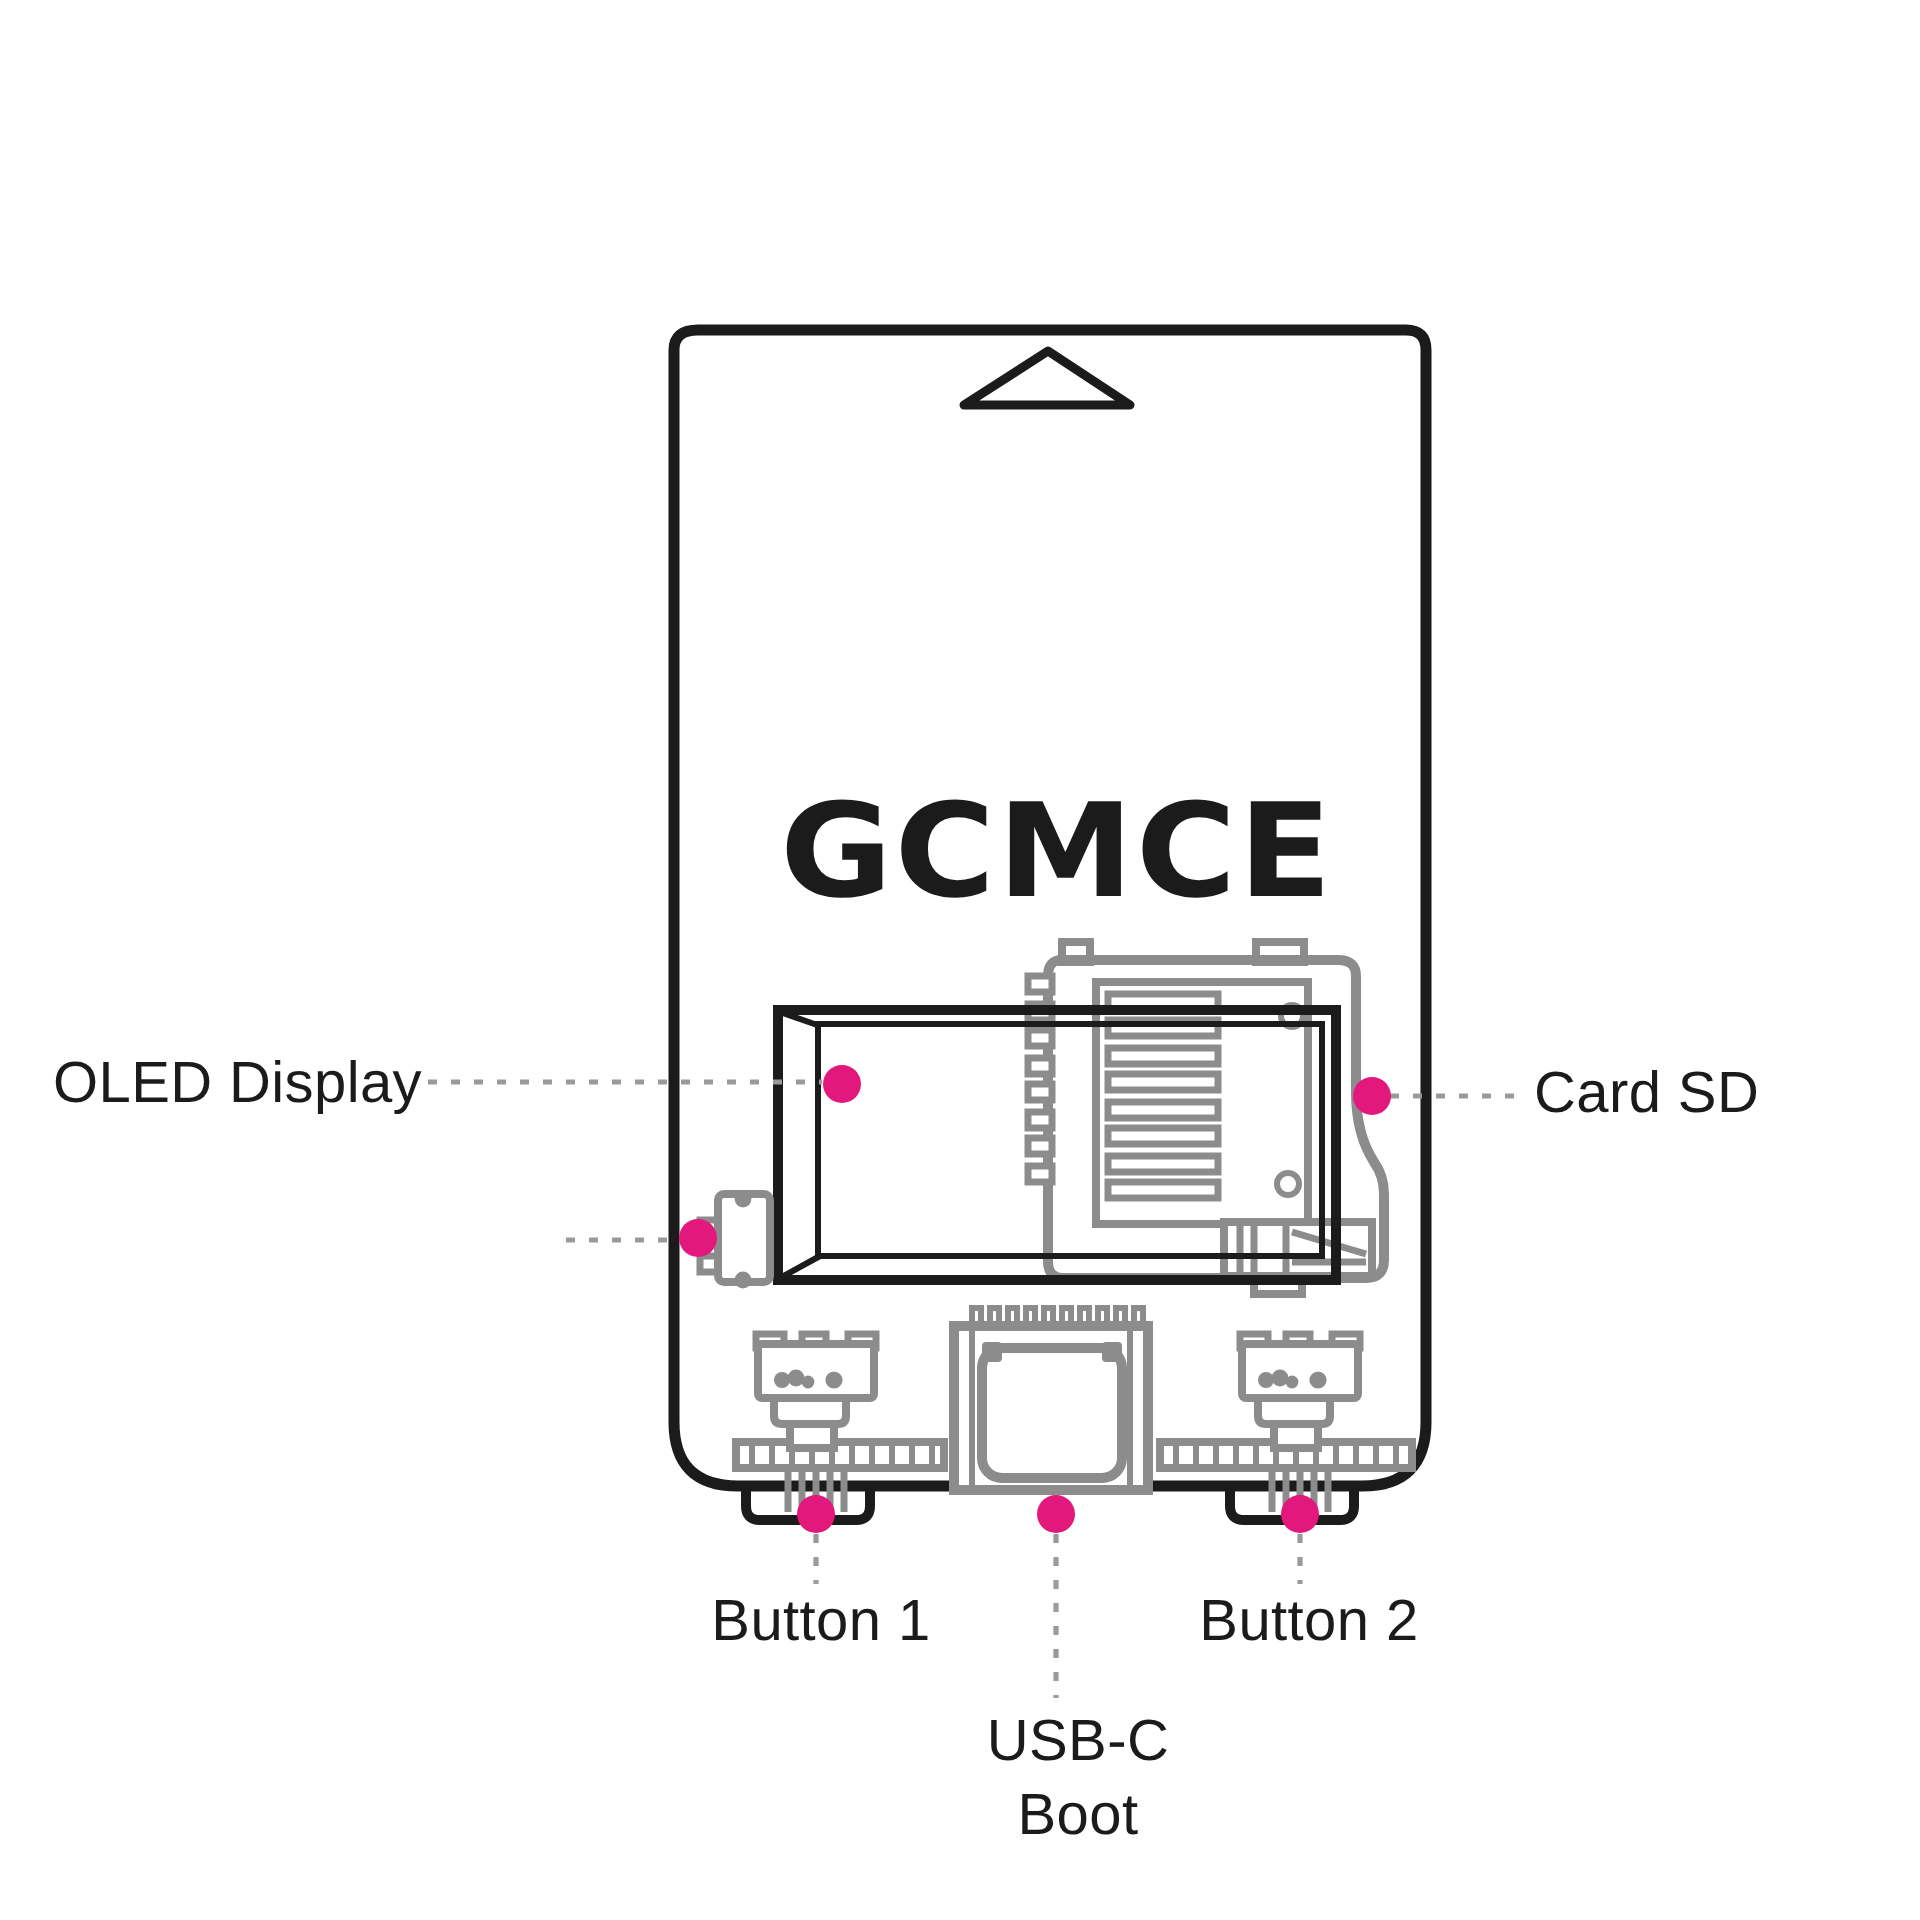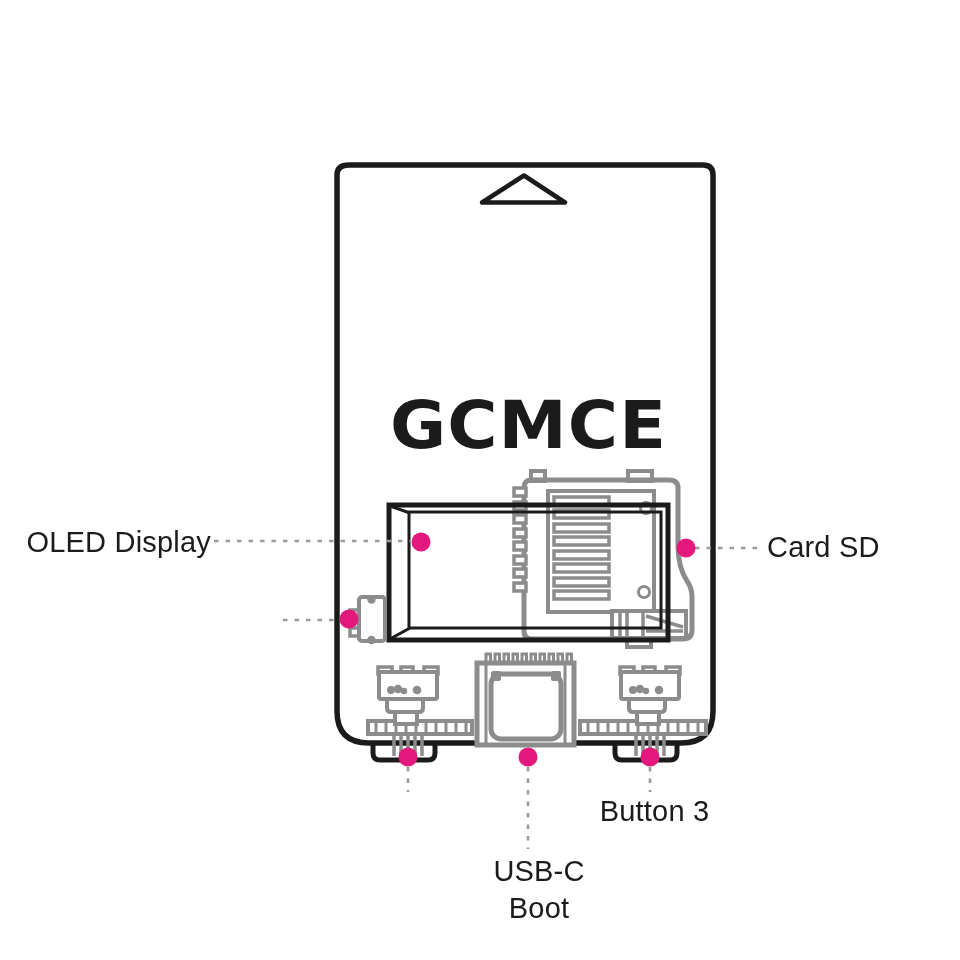--- a/index.html
+++ b/index.html
@@ -108,15 +108,16 @@
     <circle class="marker" cx="686" cy="548" r="9.5"></circle>
     <circle class="marker" cx="408" cy="757" r="9.5"></circle>
     <circle class="marker" cx="528" cy="757" r="9.5"></circle>
     <circle class="marker" cx="650" cy="757" r="9.5"></circle>
   </svg>
 
   <div class="label r" style="left:20px;top:524px;width:191px">OLED Display</div>
   <div class="label" style="left:767px;top:529px;width:150px">
     <div>Card SD</div>
   </div>
-  <div class="label c" style="left:592px;top:793px;width:125px">Button 3</div>
+  <div class="label c" style="left:348px;top:793px;width:125px">Button 1</div>
+  <div class="label c" style="left:592px;top:793px;width:125px">Button 2</div>
   <div class="label c" style="left:464px;top:853px;width:150px">USB-C Boot</div>
 </div>
 
 </body></html>

